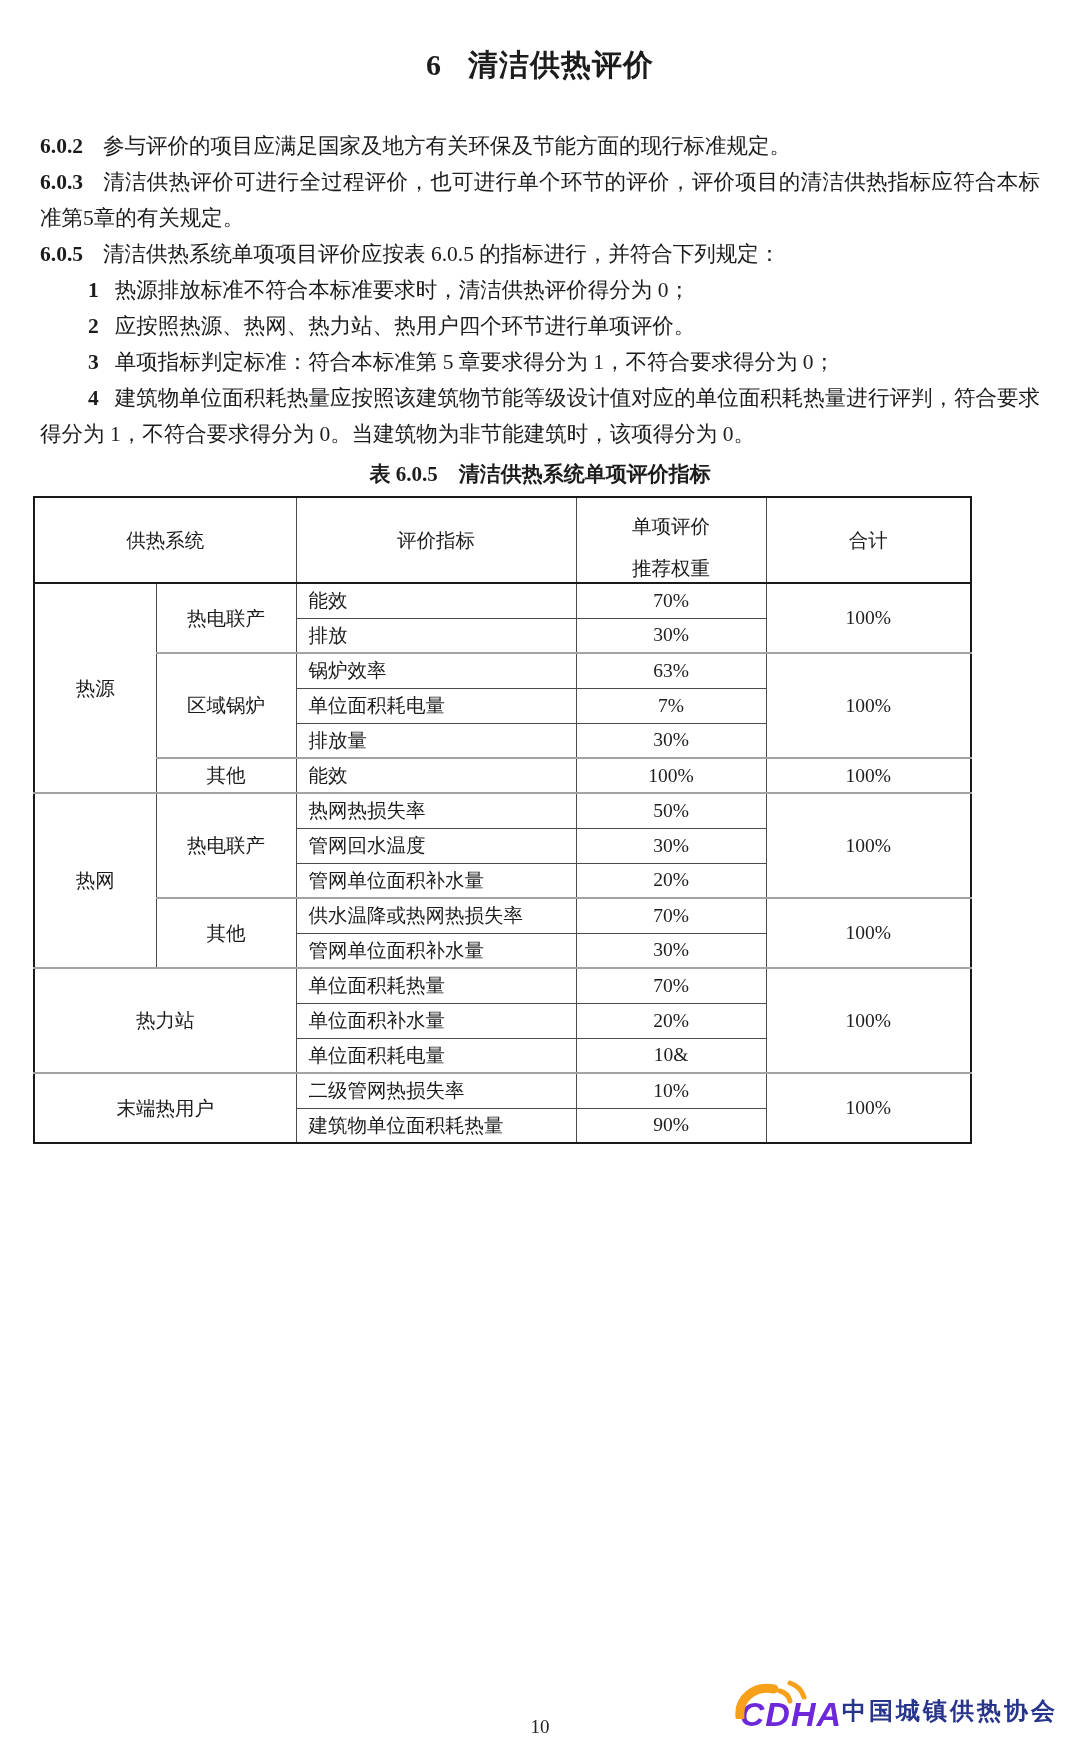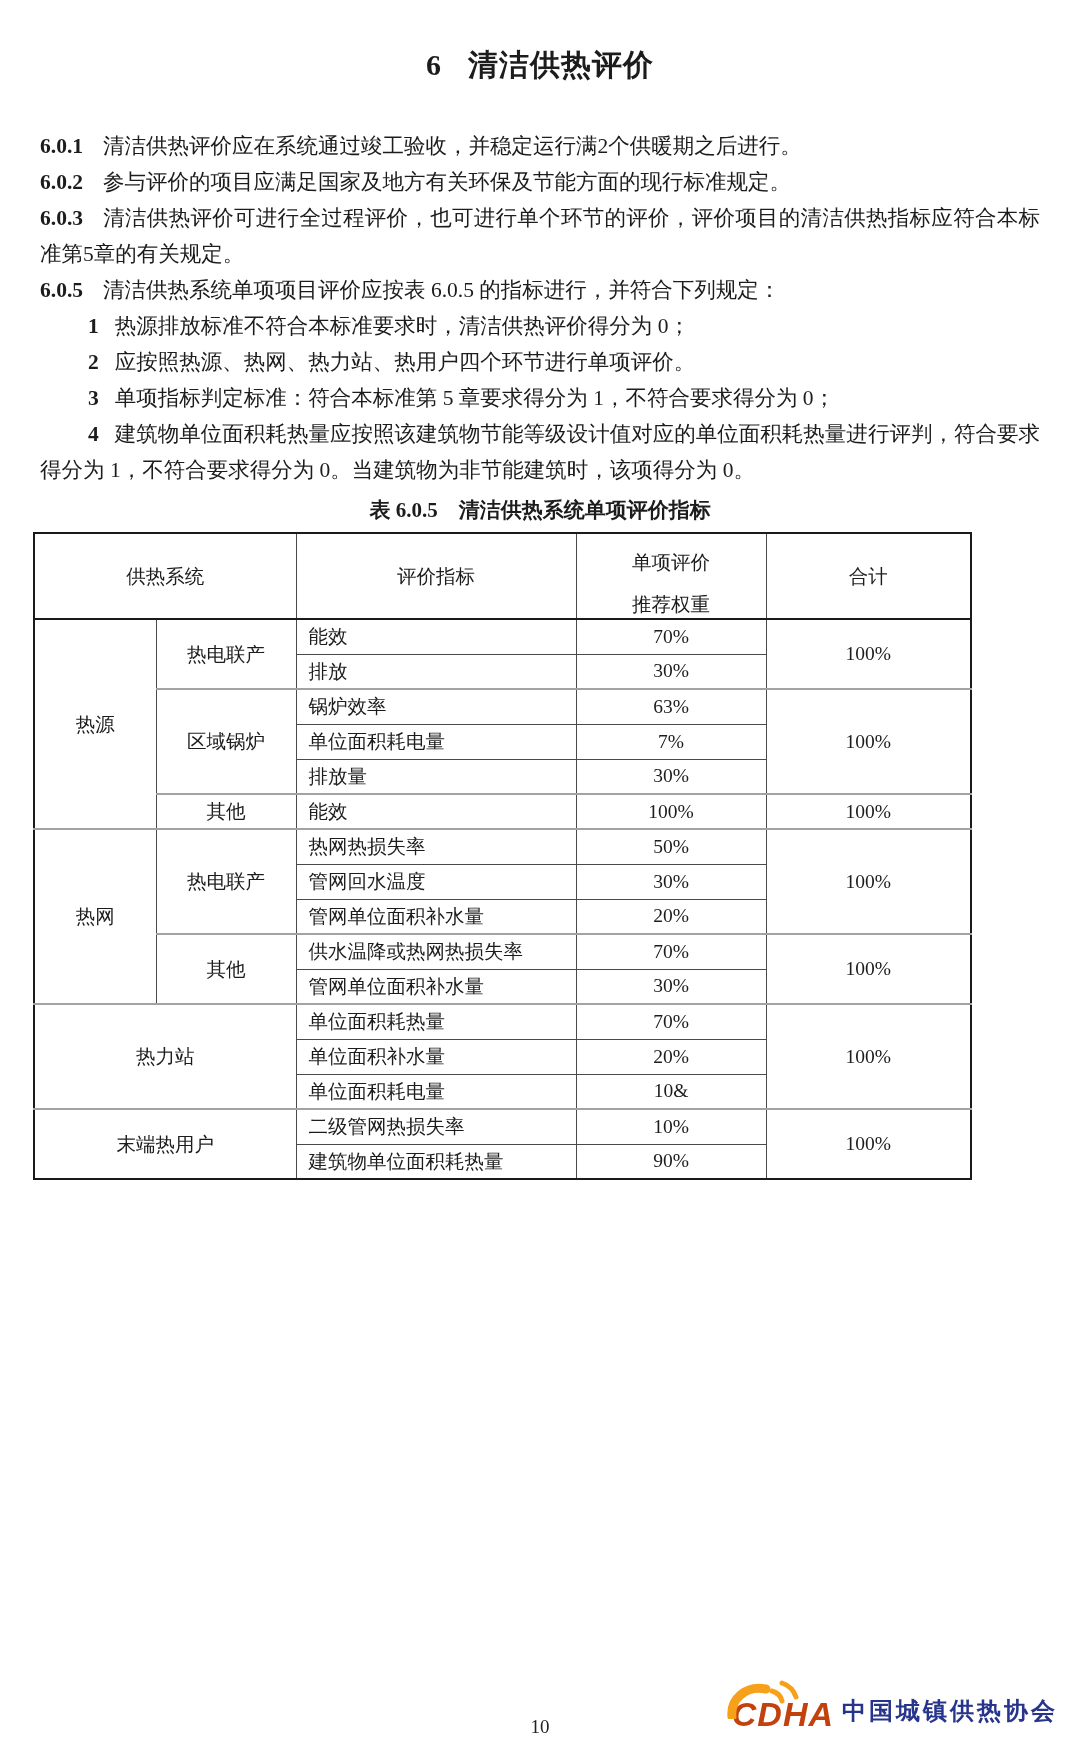--- a/index.html
+++ b/index.html
@@ -71,35 +71,32 @@
   .logo .acronym{
     font-family:"Liberation Sans","DejaVu Sans",sans-serif;
     font-style:italic;font-weight:bold;
     font-size:34px;letter-spacing:1px;
     position:relative;top:4px;
   }
   .logo .arcs{position:absolute;left:-6px;top:-16px;}
   .logo .cn{
     font-family:"Liberation Sans","DejaVu Sans",sans-serif;
     font-weight:bold;font-size:24px;
-    letter-spacing:3px;margin-left:8px;
+    letter-spacing:3px;margin-left:0;
   }
 </style>
 </head>
 <body>
 
 <div class="page">
 
   <h1 class="doc-title">
     <span class="num">6</span><span>清洁供热评价</span>
   </h1>
 
-  <p class="para">
-    <span class="label">6.0.1</span><span>清洁供热评价应在系统通过竣工验收，并稳定运行满2个供暖期之后进行。</span>
-  </p>
   <p class="para">
     <span class="label">6.0.2</span><span>参与评价的项目应满足国家及地方有关环保及节能方面的现行标准规定。</span>
   </p>
   <p class="para">
     <span class="label">6.0.3</span><span>清洁供热评价可进行全过程评价，也可进行单个环节的评价，评价项目的清洁供热指标应符合本标准第5章的有关规定。</span>
   </p>
   <p class="para">
     <span class="label">6.0.5</span><span>清洁供热系统单项项目评价应按表 6.0.5 的指标进行，并符合下列规定：</span>
   </p>
 
@@ -219,21 +216,21 @@
       <tr>
         <td class="ind">建筑物单位面积耗热量</td>
         <td>90%</td>
       </tr>
     </tbody>
   </table>
 
   <div class="footer-pagenum">10</div>
 
   <div class="logo">
-    <span class="acronym" style="color:#c2410c">
+    <span class="acronym" style="color:#6d28d9">
       <svg class="arcs" width="86" height="40" viewBox="0 0 86 40">
         <path d="M6 38 C 4 20, 20 6, 40 10" stroke="#f7a11a" stroke-width="9" fill="none" stroke-linecap="round"></path>
         <path d="M46 12 a 14 14 0 0 1 10 10" stroke="#f7a11a" stroke-width="5" fill="none" stroke-linecap="round"></path>
         <path d="M56 4 a 22 22 0 0 1 14 14" stroke="#f7a11a" stroke-width="5" fill="none" stroke-linecap="round"></path>
       </svg>
       <span>CDHA</span>
     </span>
     <span class="cn" style="color:#27348b">中国城镇供热协会</span>
   </div>
 

